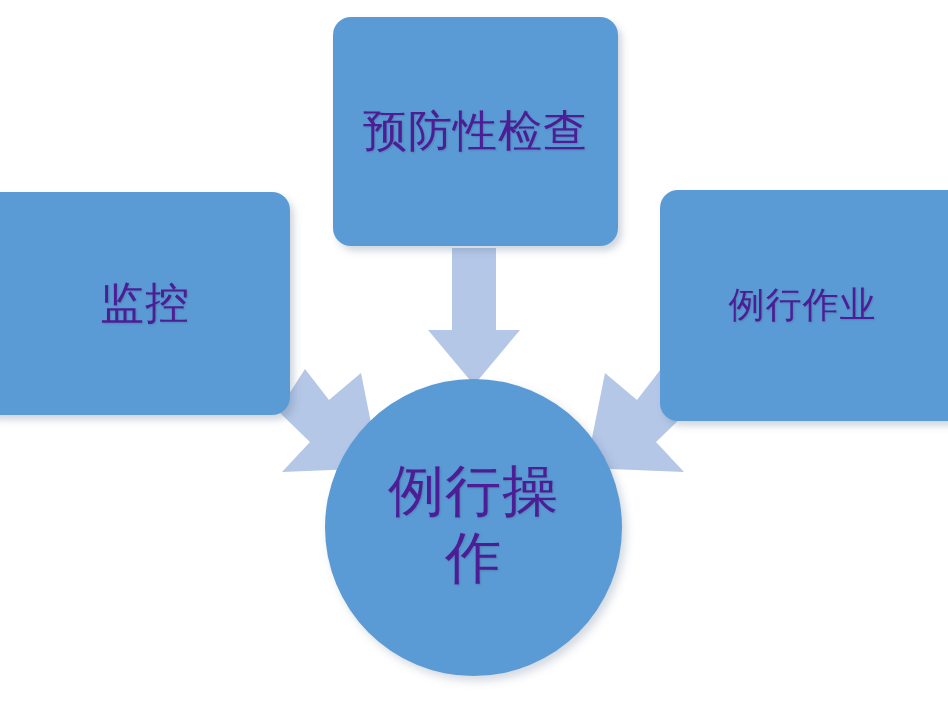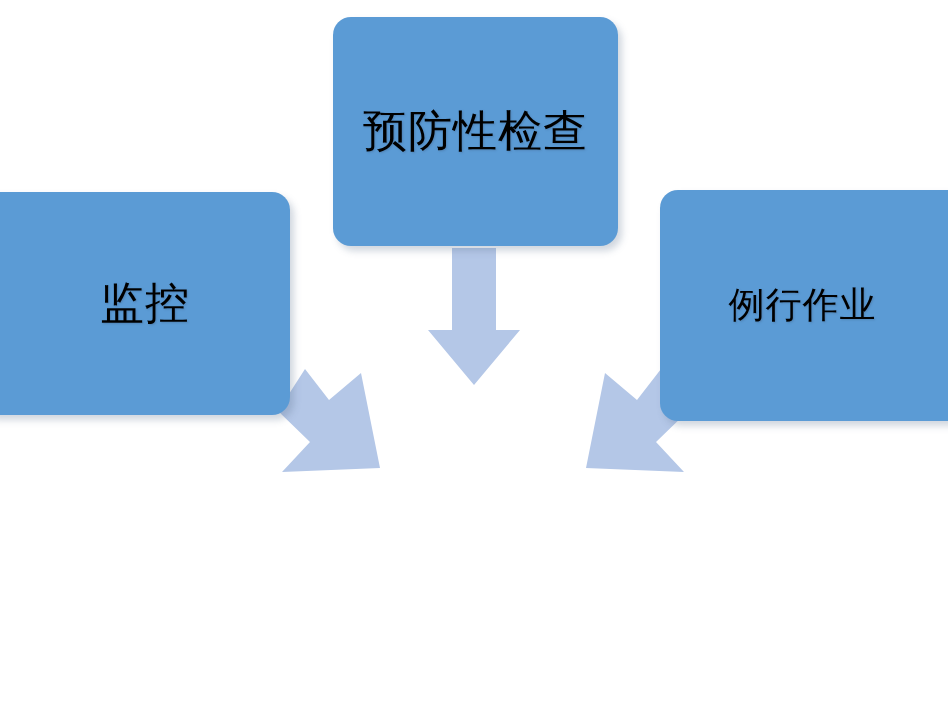--- a/index.html
+++ b/index.html
@@ -43,21 +43,21 @@
     border-radius: 50%;
     box-shadow: 4px 5px 8px rgba(90, 110, 140, 0.26);
     display: flex;
     align-items: center;
     justify-content: center;
     box-sizing: border-box;
     z-index: 3;
   }
 
   .node-label {
-    color: #000000;
+    color: #4c1d95;
     text-align: center;
     line-height: 1.18;
     letter-spacing: 1px;
     text-shadow: 1px 1px 2px rgba(60, 90, 125, 0.35);
     user-select: none;
     white-space: pre-line;
   }
 
   
   #box-preventive-inspection {
@@ -153,14 +153,18 @@
   </div>
 
   <div id="box-monitoring" class="node-box">
     <span class="node-label">监控</span>
   </div>
 
   <div id="box-routine-work" class="node-box">
     <span class="node-label">例行作业</span>
   </div>
 
+  <div id="circle-routine-operation" class="node-circle">
+    <span class="node-label">例行操
+作</span>
+  </div>
 
 </div>
 
 </body></html>

